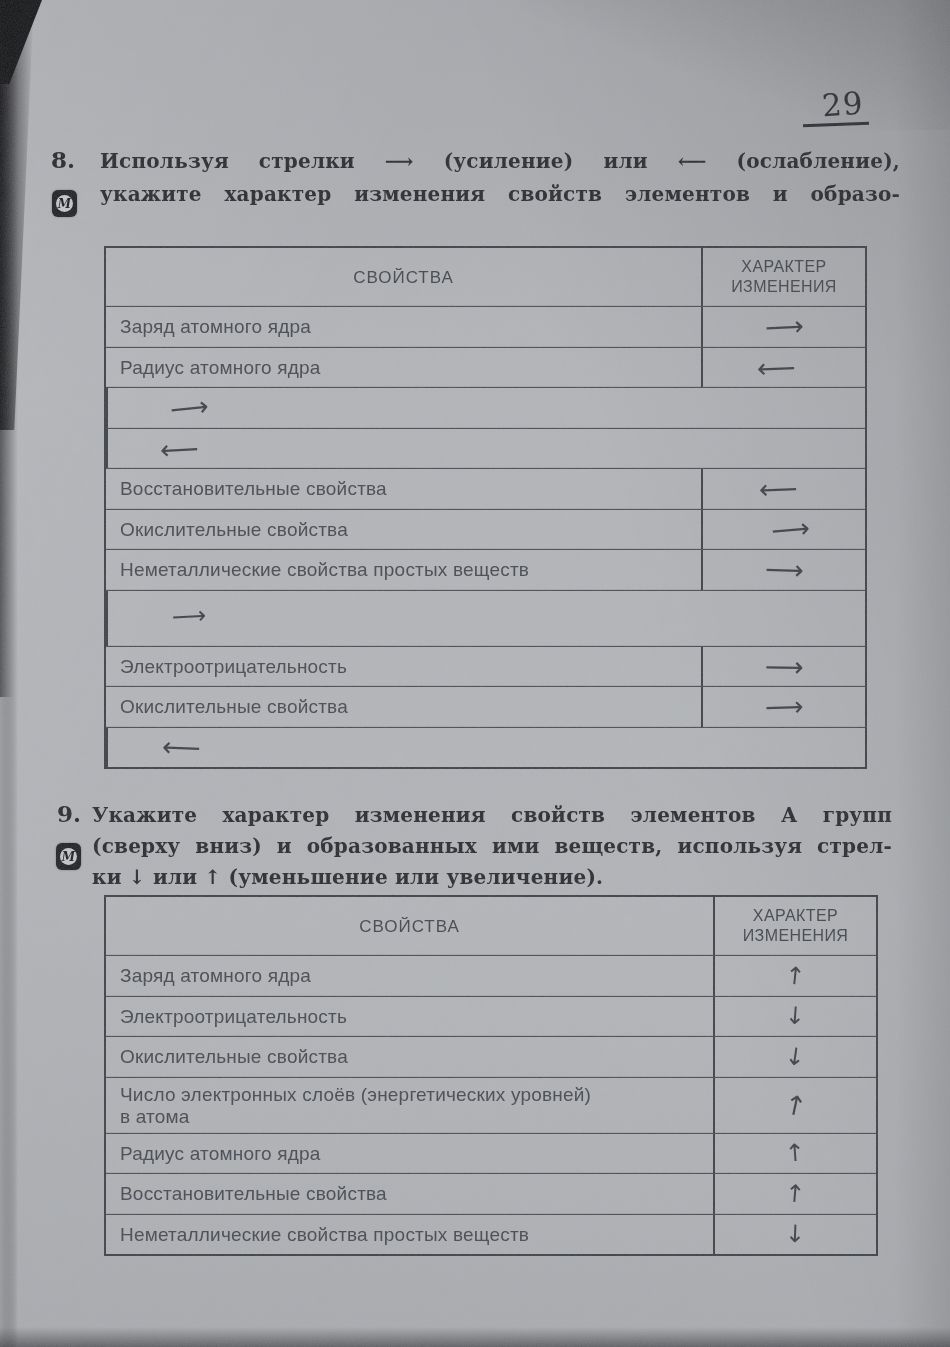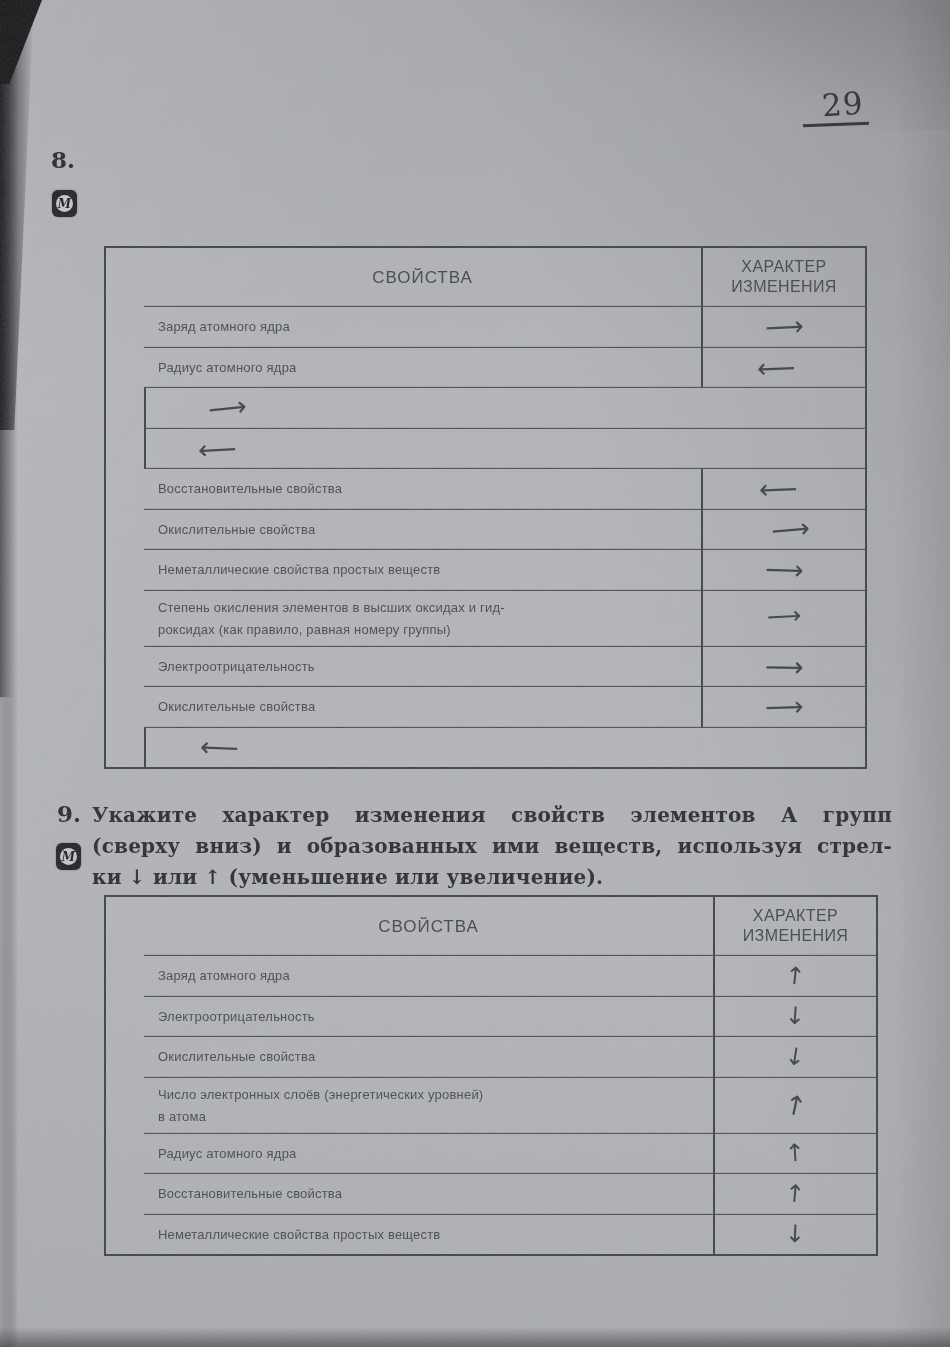--- a/index.html
+++ b/index.html
@@ -46,26 +46,26 @@
   .ex-text{position:absolute;width:800px;z-index:4;
     font:700 20px "DejaVu Serif",serif;color:#232529;letter-spacing:.2px;}
   .ex-text .line{line-height:33px;text-align:justify;text-align-last:justify;}
   .ex-text .line.last{text-align-last:left;}
   .ex9 .line{line-height:31px;}
 
   
   .tbl{position:absolute;border:2.2px solid #393c41;z-index:4;box-sizing:border-box;
     background:rgba(255,255,255,.04);}
   .trow{display:flex;border-top:1.8px solid #46484d;box-sizing:border-box;min-height:40.5px;
-    box-shadow:0 -1px 0 rgba(0,0,0,.08);margin-left:38px;}
+    box-shadow:0 -1px 0 rgba(0,0,0,.08);}
   .trow.first{border-top:none;box-shadow:none;}
   .trow.tall{min-height:56px;}
   .cell{box-sizing:border-box;}
   .cell.p{flex:1;display:flex;flex-direction:column;justify-content:center;
-    padding:4px 8px 3px 14px;font-size:13px;color:#42454b;letter-spacing:.2px;line-height:22px;}
+    padding:4px 8px 3px 14px;font-size:19px;color:#42454b;letter-spacing:.2px;line-height:22px;}
   .cell.p span,.cell.p div{display:block;}
   .cell.a{flex:none;border-left:2px solid #393c41;display:flex;align-items:center;
     justify-content:center;}
   .t8 .cell.a{width:164px;}
   .t9 .cell.a{width:163px;}
   .thead{min-height:58px;}
   .thead .cell.p{align-items:center;text-align:center;font-size:17px;letter-spacing:1px;
     color:#3e4147;padding-left:8px;}
   .thead .cell.a{font-size:16px;letter-spacing:.4px;color:#3e4147;text-align:center;
     line-height:20px;padding:0 16px;}
@@ -110,20 +110,22 @@
   <div class="pageno">
     <span class="num">29</span>
     <div class="rule"></div>
   </div>
 
   <div class="ex-num" style="left:51px;top:146px;">8.</div>
   <div class="m-badge" style="left:52px;top:190px;">
     <span class="ring">М</span>
   </div>
   <div class="ex-text" style="left:100px;top:145px;">
+    <div class="line">Используя стрелки ⟶ (усиление) или ⟵ (ослабление),</div>
+    <div class="line">укажите характер изменения свойств элементов и образо-</div>
   </div>
 
   <div class="tbl t8">
     <div class="trow thead first">
       <div class="cell p">СВОЙСТВА</div>
       <div class="cell a">ХАРАКТЕР ИЗМЕНЕНИЯ</div>
     </div>
     <div class="trow">
       <div class="cell p">
           <span>Заряд атомного ядра</span>
@@ -168,24 +170,20 @@
     </div>
     <div class="trow">
       <div class="cell p">
           <span>Неметаллические свойства простых веществ</span>
         </div>
       <div class="cell a">
           <span class="harrow">⟶</span>
         </div>
     </div>
     <div class="trow tall">
-      <div class="cell p">
-        <span>Степень окисления элементов в высших оксидах и гид-</span>
-        <div>роксидах (как правило, равная номеру группы)</div>
-      </div>
       <div class="cell a">
           <span class="harrow">⟶</span>
         </div>
     </div>
     <div class="trow">
       <div class="cell p">
           <span>Электроотрицательность</span>
         </div>
       <div class="cell a">
           <span class="harrow">⟶</span>

